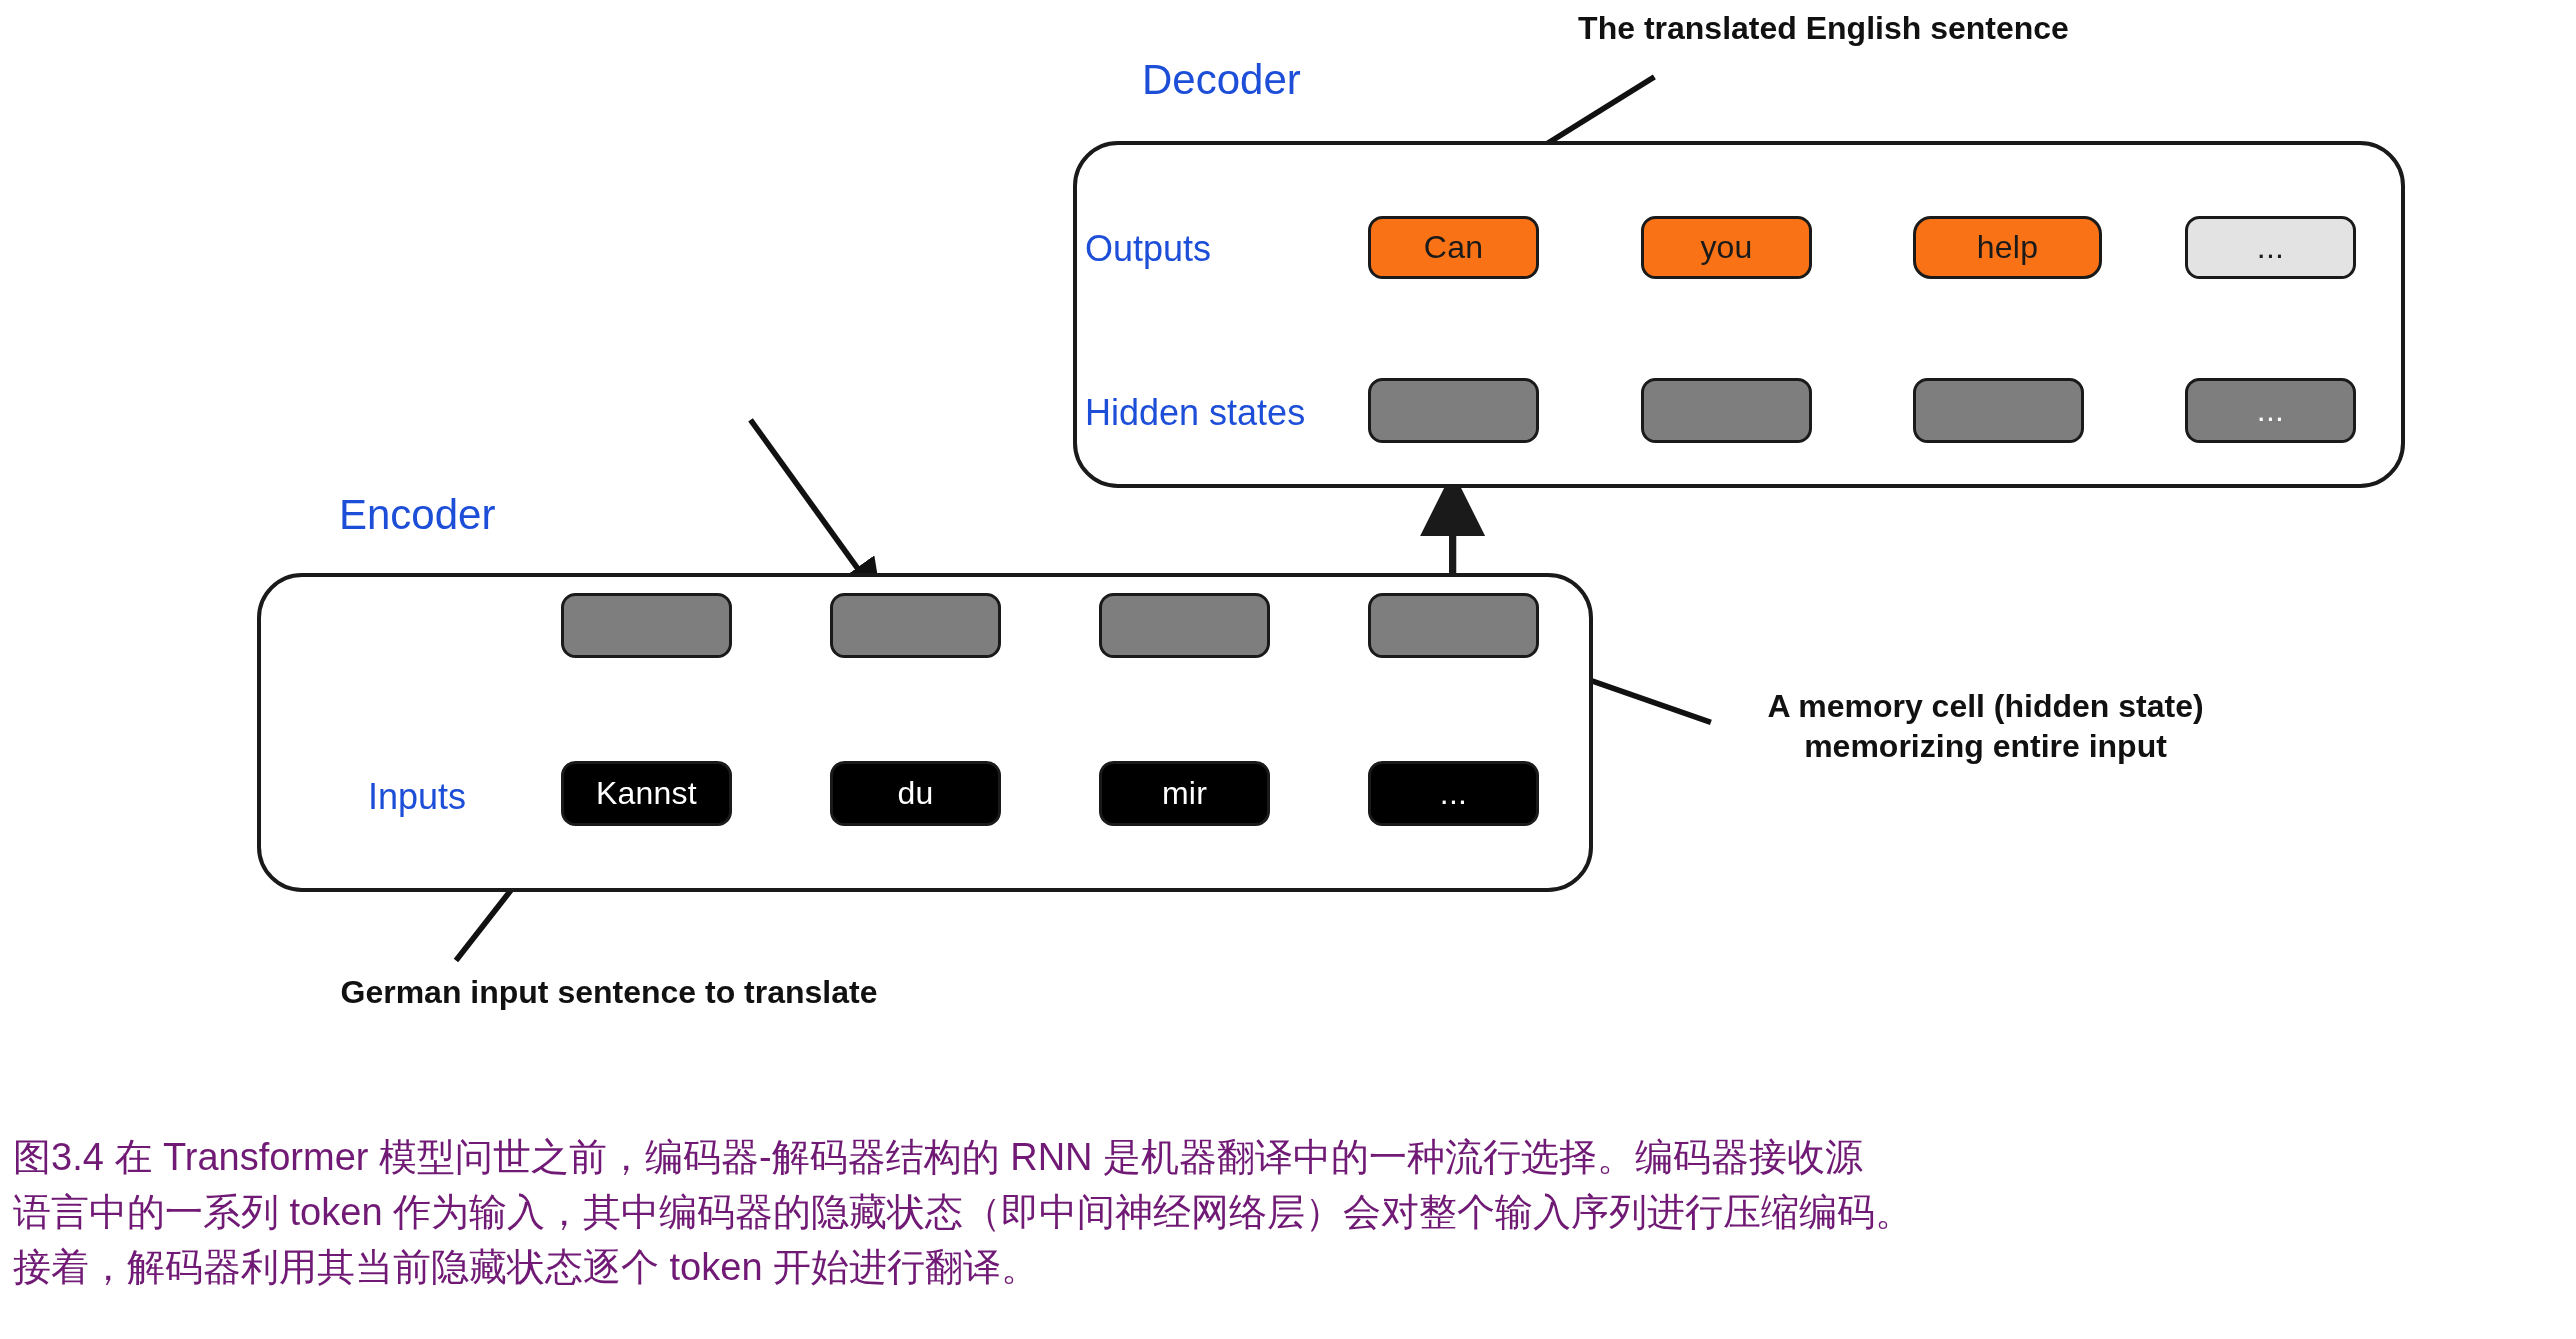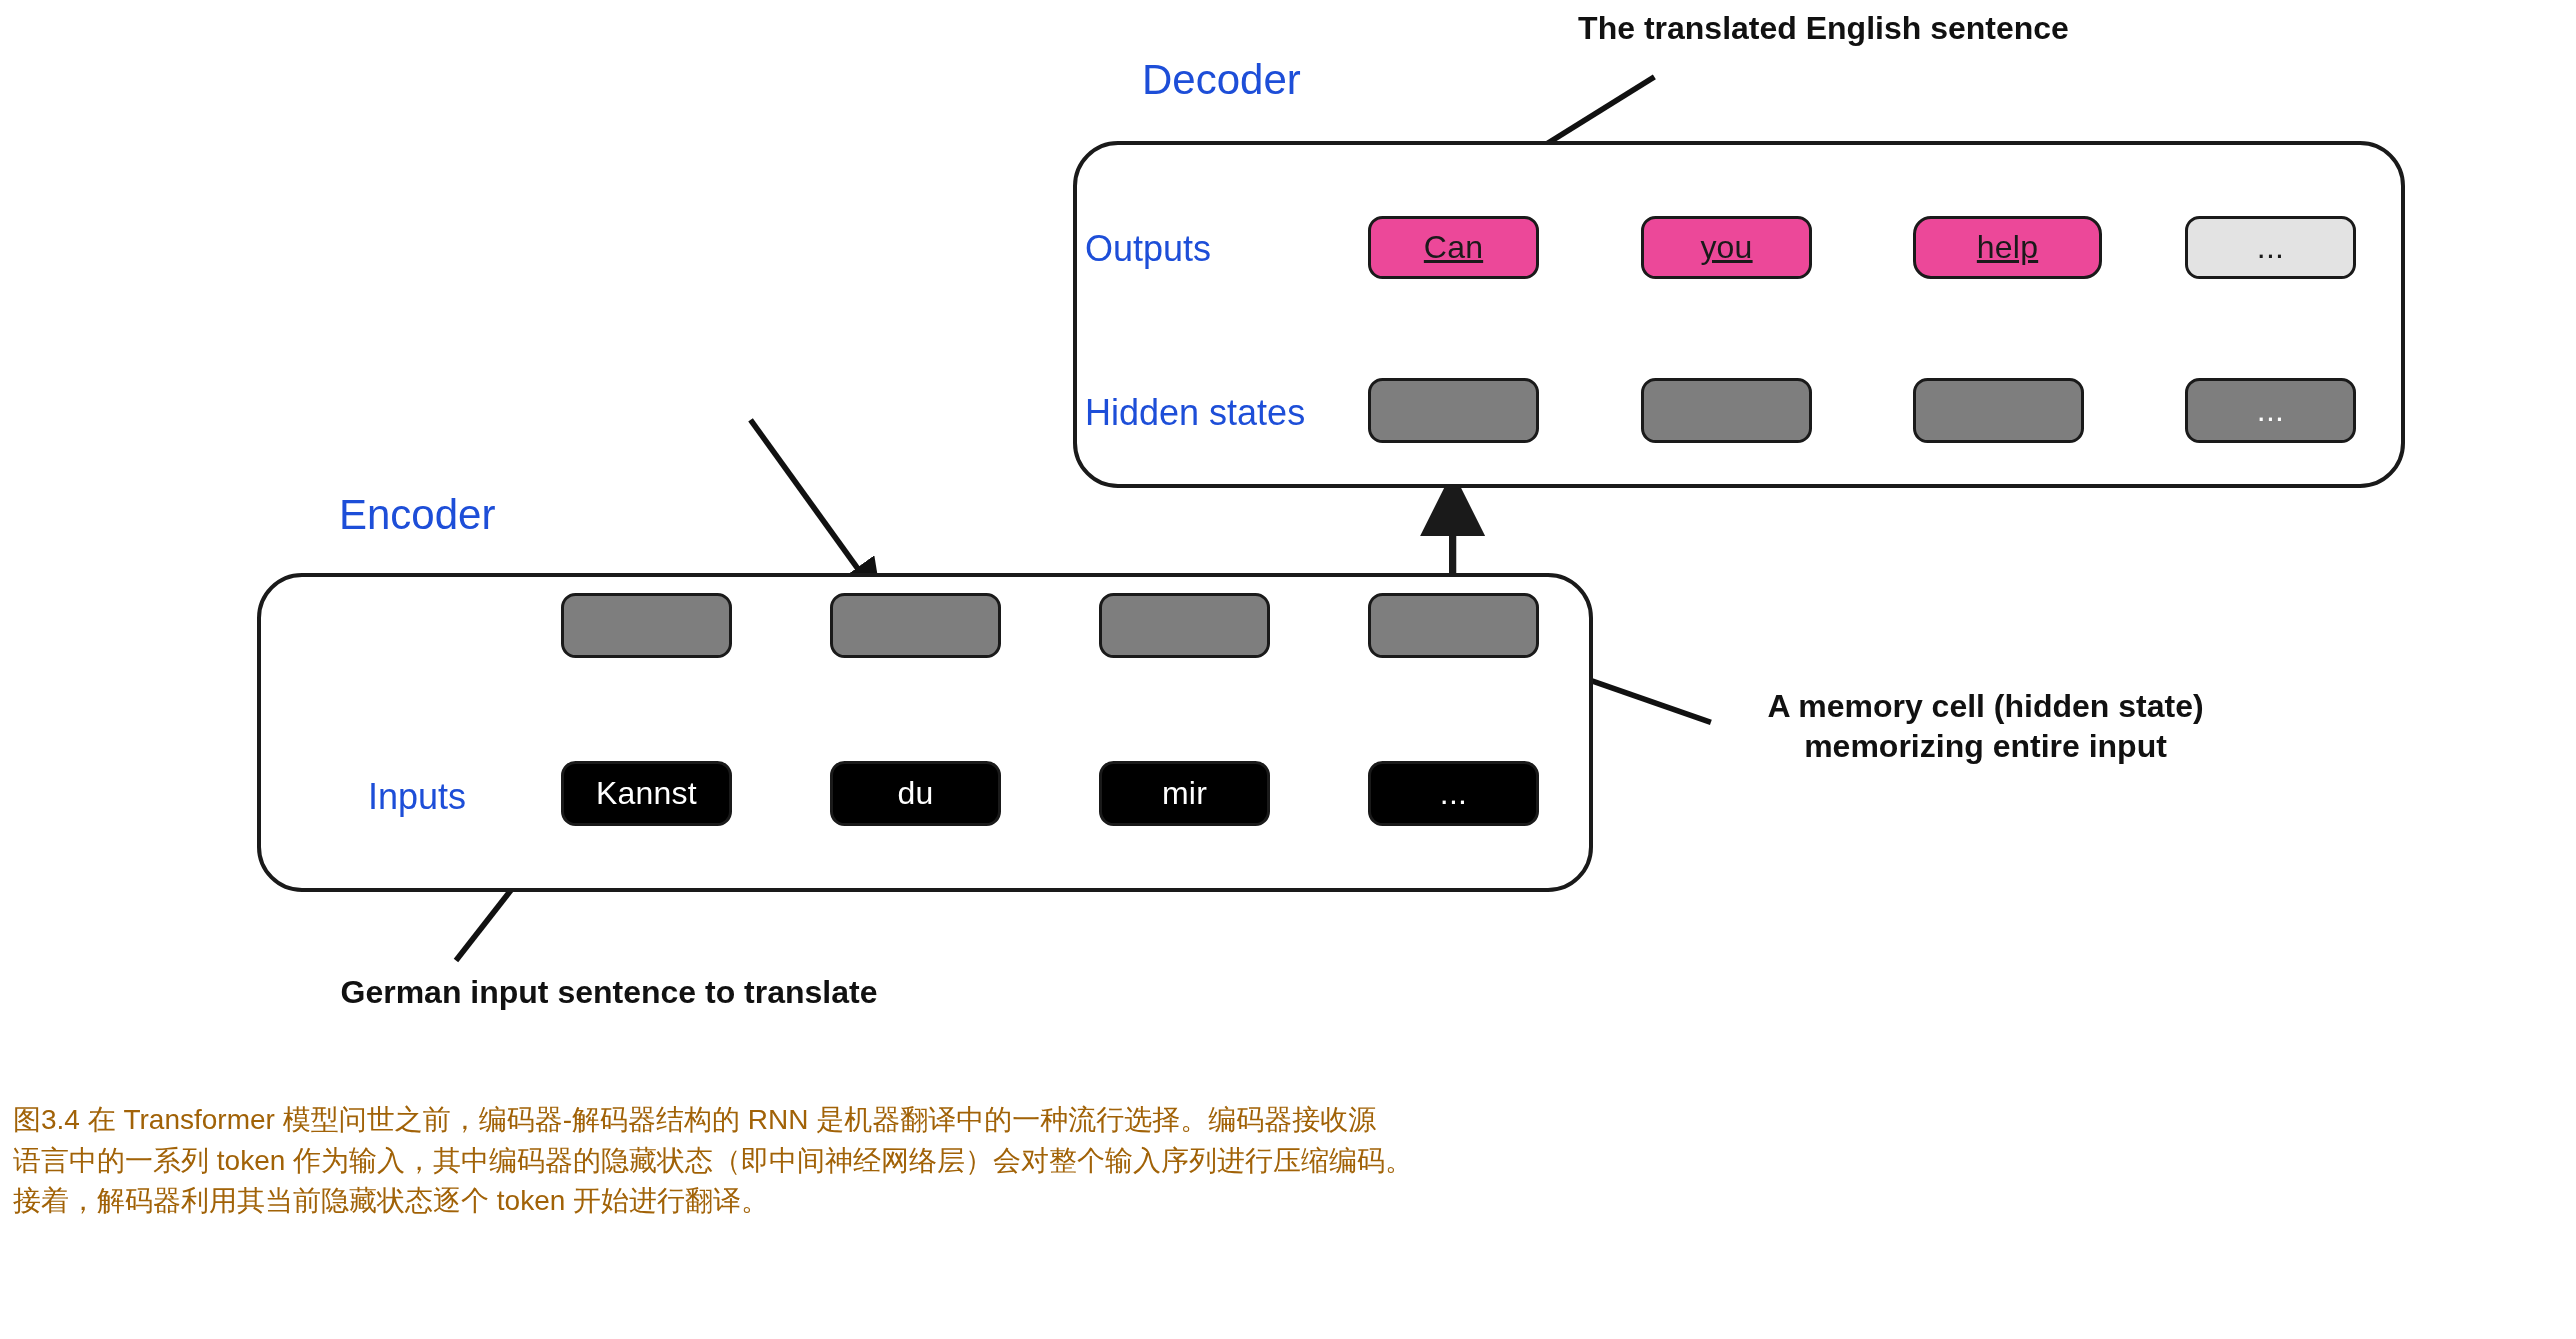--- a/index.html
+++ b/index.html
@@ -37,21 +37,21 @@
     display: flex;
     align-items: center;
     justify-content: center;
     font-size: 32px;
     color: #ffffff;
     letter-spacing: 0.2px;
     box-sizing: border-box;
   }
   .cell.hidden-mid   { background: #7e7e7e; }
   .cell.input-dark   { background: #000000; }
-  .cell.out-light    { background: #ec4899; color: #1a1a1a; text-decoration: underline; }
+  .cell.out-light    { background: #f97316; color: #1a1a1a; }
   .cell.out-lighter  { background: #e3e3e3; color: #1a1a1a; }
 
   
   .lbl {
     position: absolute;
     font-size: 36px;
     color: #1d4ed8;
     white-space: nowrap;
   }
   .lbl.big { font-size: 42px; }
@@ -63,25 +63,25 @@
     color: #111111;
     white-space: nowrap;
     line-height: 1.25;
     text-align: center;
   }
 
   
   #caption {
     position: absolute;
     left: 13px;
-    top: 1100px;
+    top: 1130px;
     width: 2550px;
-    font-size: 28px;
+    font-size: 38px;
     line-height: 1.45;
-    color: #a16207;
+    color: #701a75;
   }
 
   svg.overlay {
     position: absolute;
     left: 0; top: 0;
     width: 2576px;
     height: 1340px;
     pointer-events: none;
   }
 </style>

